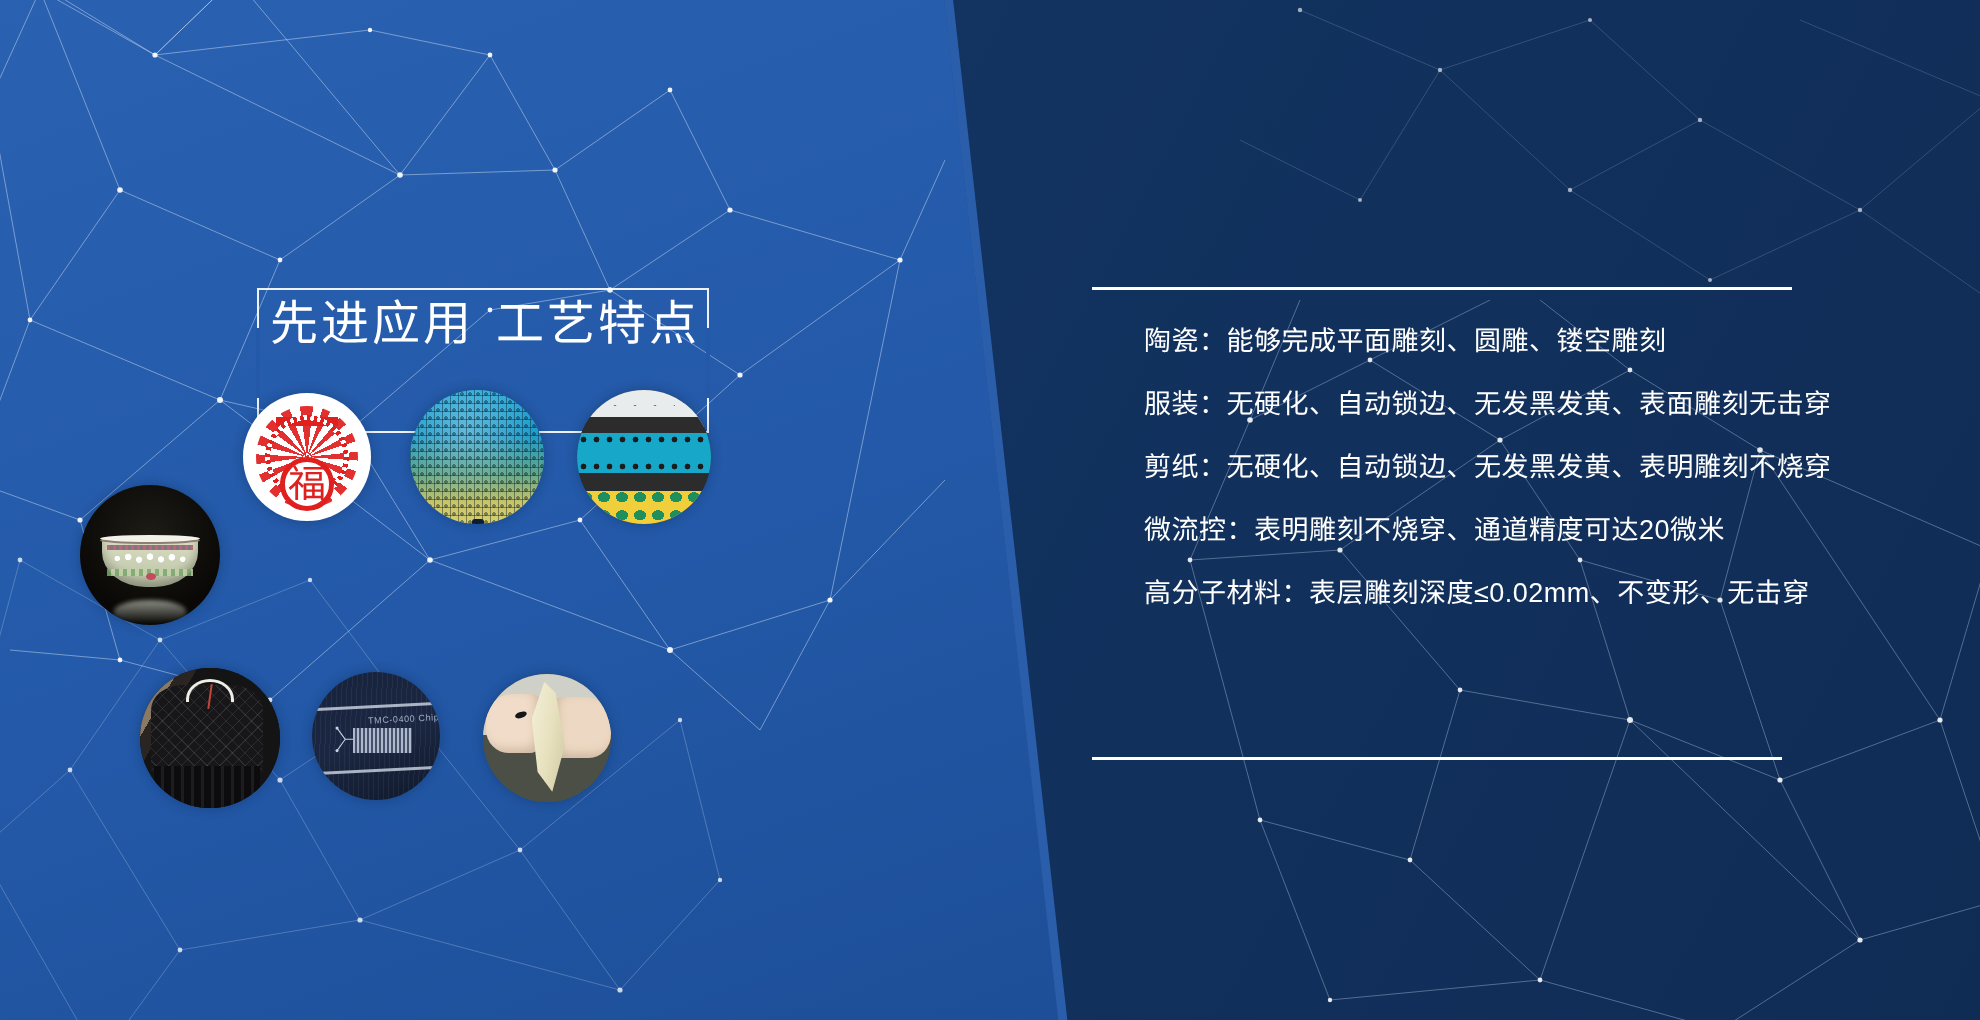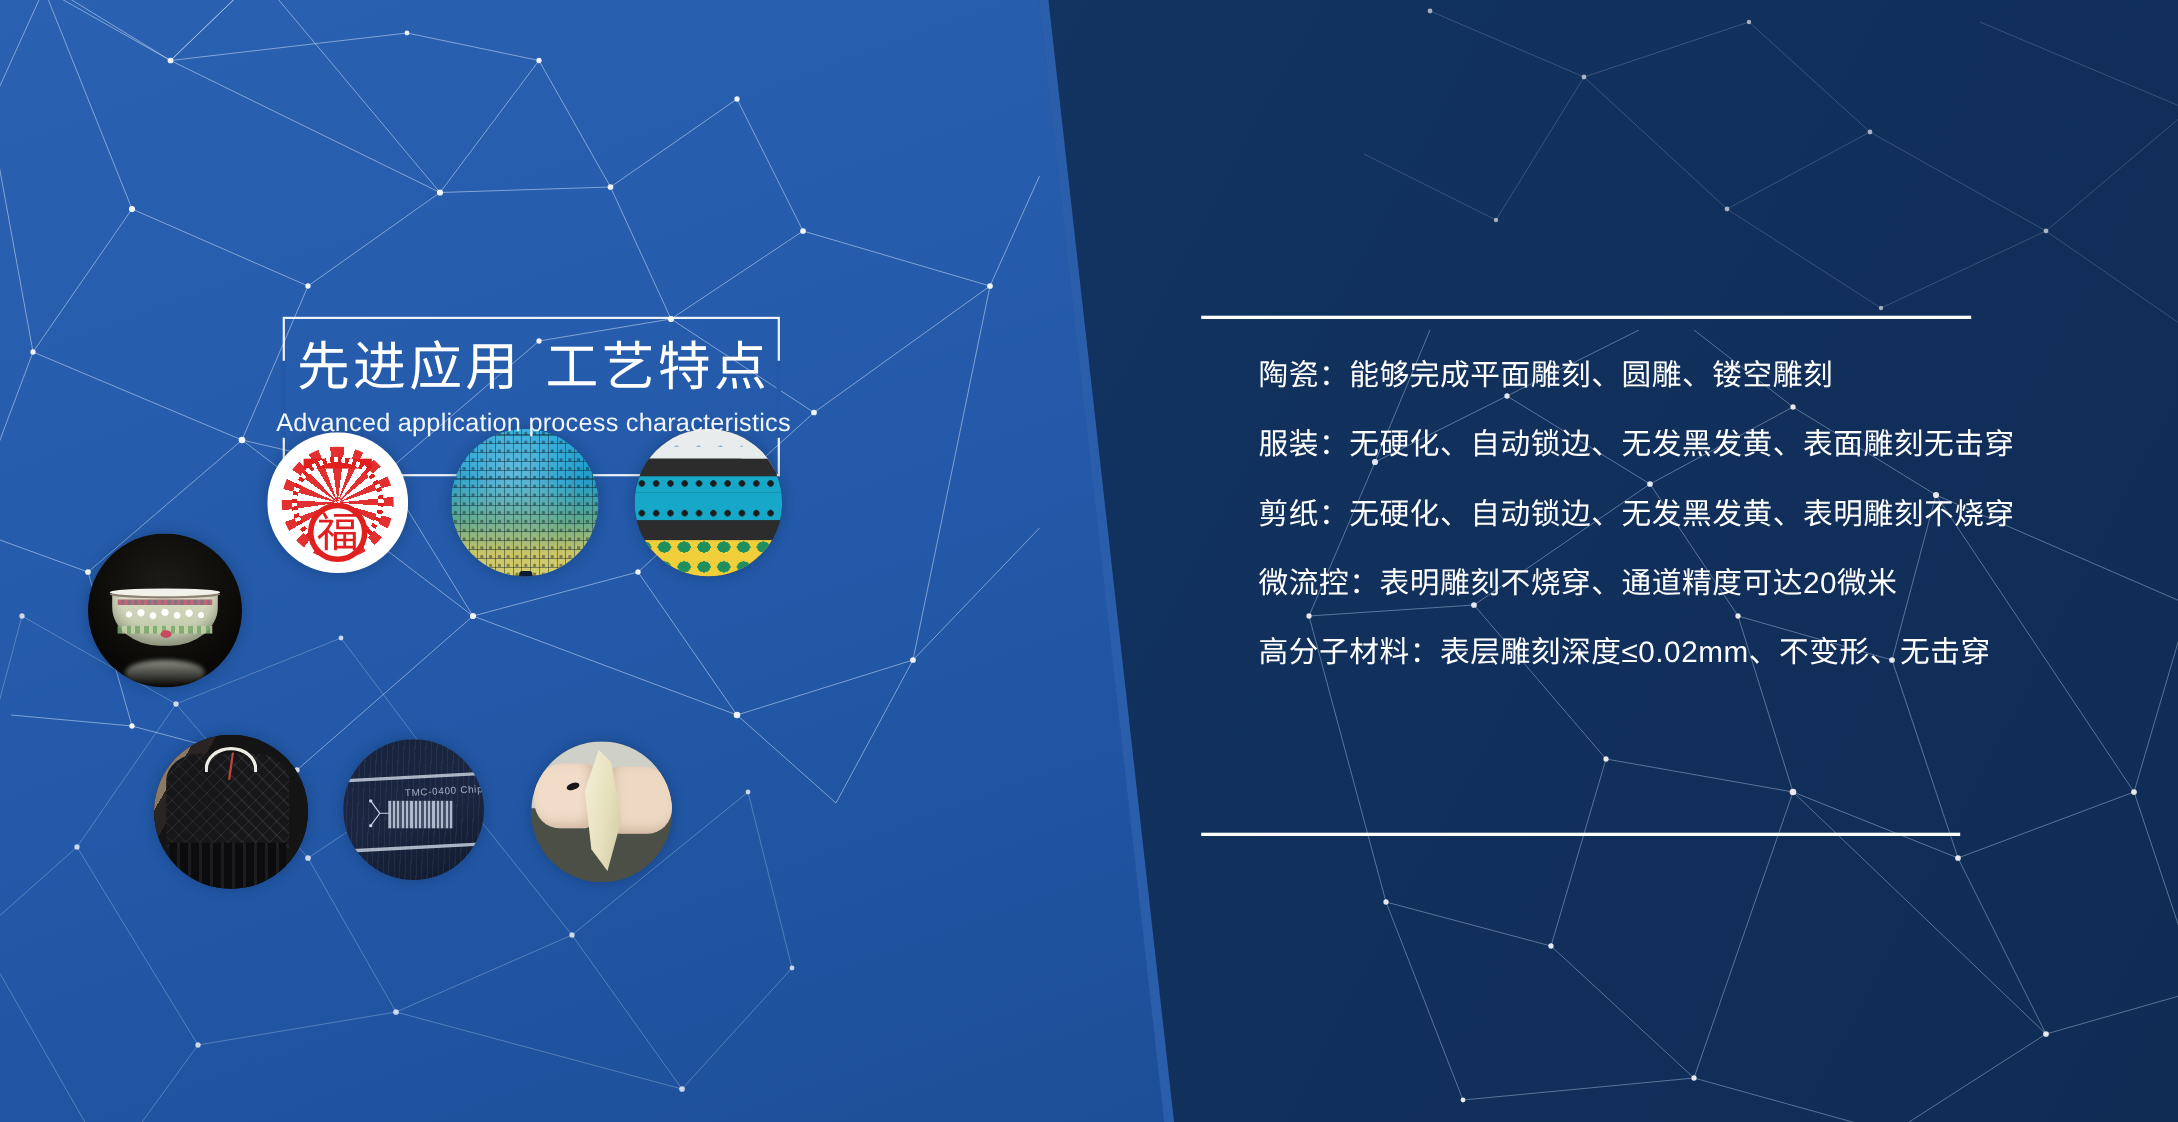--- a/index.html
+++ b/index.html
@@ -71,21 +71,21 @@
     position: absolute;
     width: 4px;
     background: #2359a8;
   }
   .title-box .notch-l { left: -3px;  top: 38px; height: 70px; }
   .title-box .notch-r { right: -3px; top: 38px; height: 70px; }
 
   .title-wrap {
     position: absolute;
     left: 225px;
-    top: 304px;
+    top: 293px;
     width: 520px;
     text-align: center;
     z-index: 4;
   }
   .title-cn {
     color: #ffffff;
     font-size: 48px;
     line-height: 62px;
     letter-spacing: 3px;
     font-weight: 400;
@@ -535,21 +535,20 @@
     </g>
   </svg>
 
   <div class="title-box">
     <span class="notch-l"></span>
     <span class="notch-r"></span>
   </div>
 
   <div class="title-wrap">
     <div class="title-cn"><span>先进应用</span><span class="gap"></span><span>工艺特点</span></div>
-    <div class="title-en">Advanced application process characteristics</div>
   </div>
 
   <div class="shots">
 
     <div class="shot sh-bowl" style="left:80px;  top:485px; width:140px; height:140px;">
       <div class="inner">
         <div class="bowl-body"></div>
         <div class="bowl-rim"></div>
         <div class="bowl-band b1"></div>
         <div class="bowl-deco"></div>

